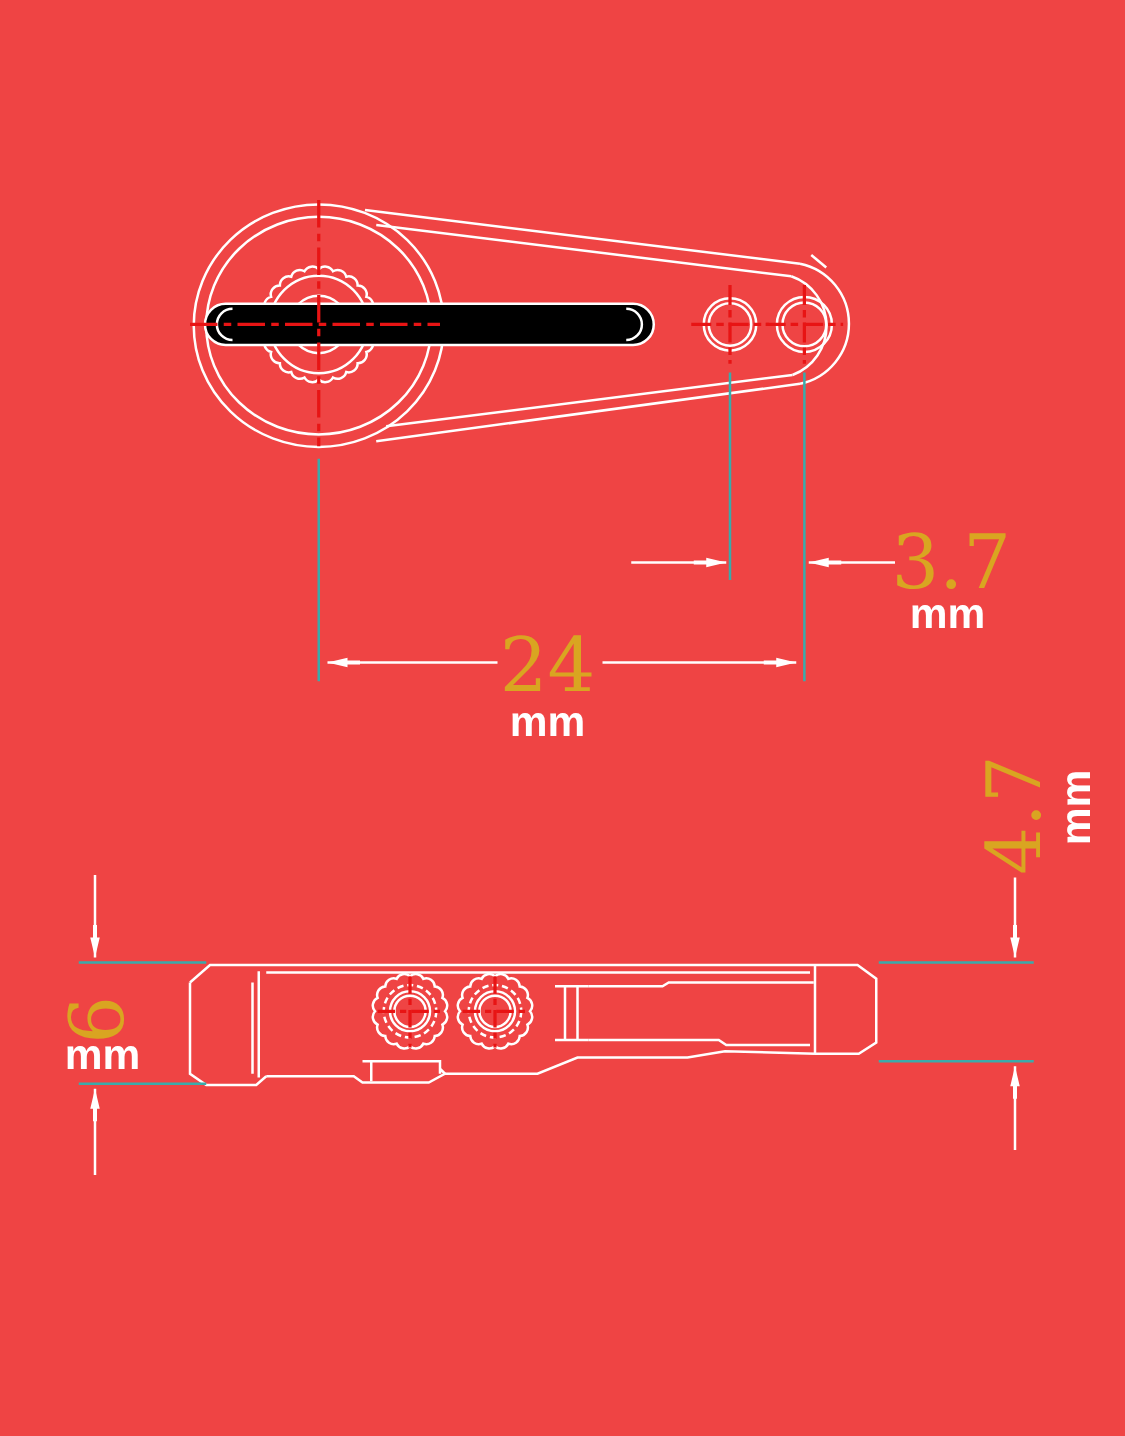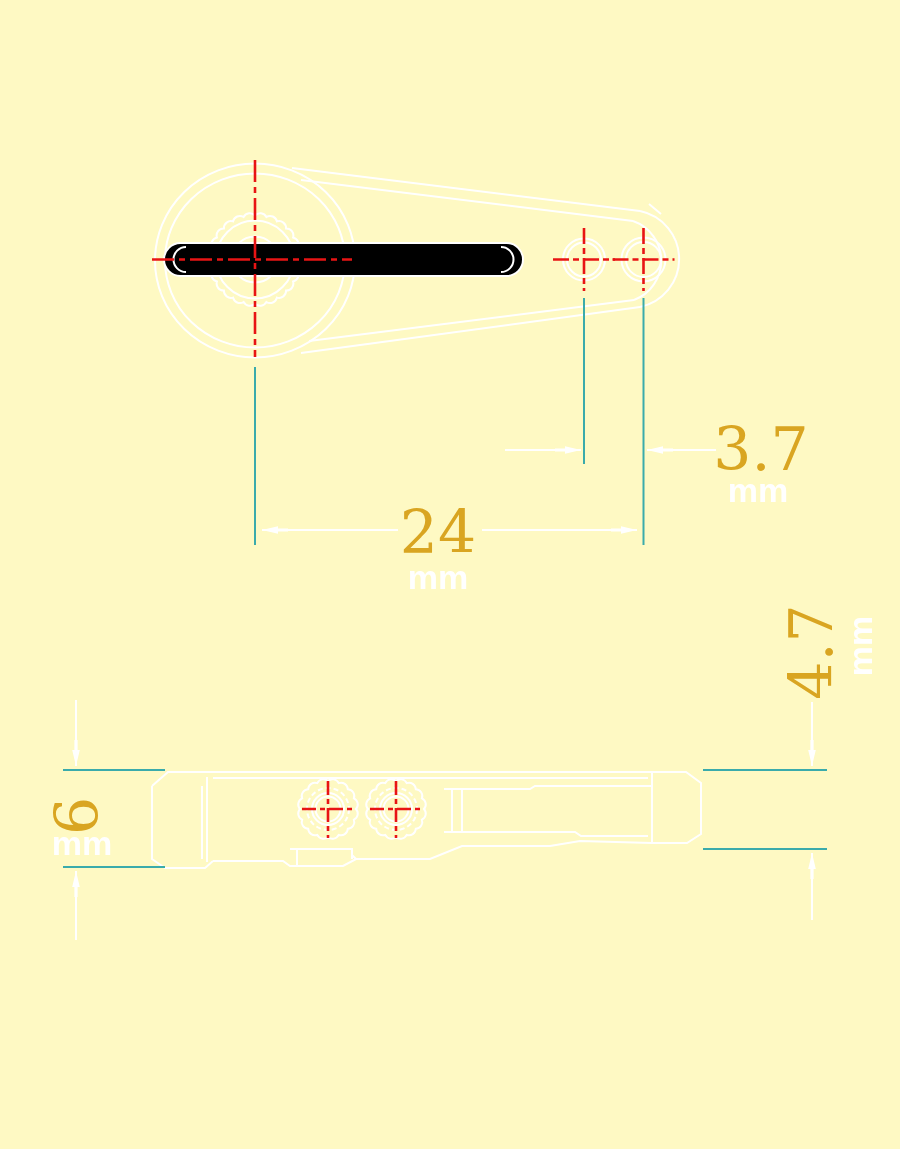--- a/index.html
+++ b/index.html
@@ -1,16 +1,16 @@
 <!DOCTYPE html>
 <html><head>
 <meta charset="utf-8">
 <style>
   html,body{margin:0;padding:0;background:#000;}
-  .stage{position:relative;width:900px;height:1149px;background:#fef9c3;overflow:hidden;}
+  .stage{position:relative;width:900px;height:1149px;background:#ef4444;overflow:hidden;}
   svg{display:block;}
   text{user-select:none;}
   .dim-val{font-family:"DejaVu Serif", serif;font-size:60px;}
   .dim-unit{font-family:"Liberation Sans", sans-serif;font-size:34px;font-weight:700;}
 </style>
 </head>
 <body>
 
 <div class="stage">
 <svg width="900" height="1149" viewBox="0 0 900 1149">

